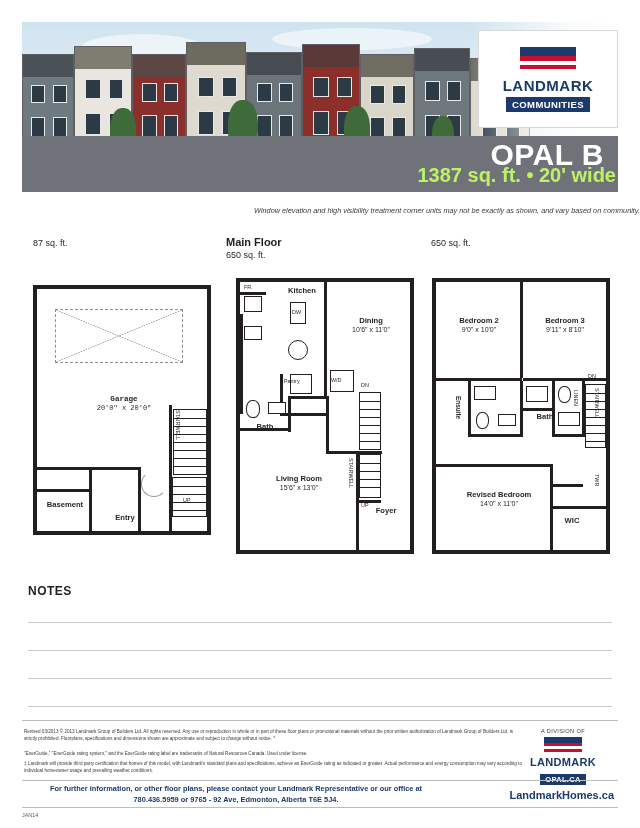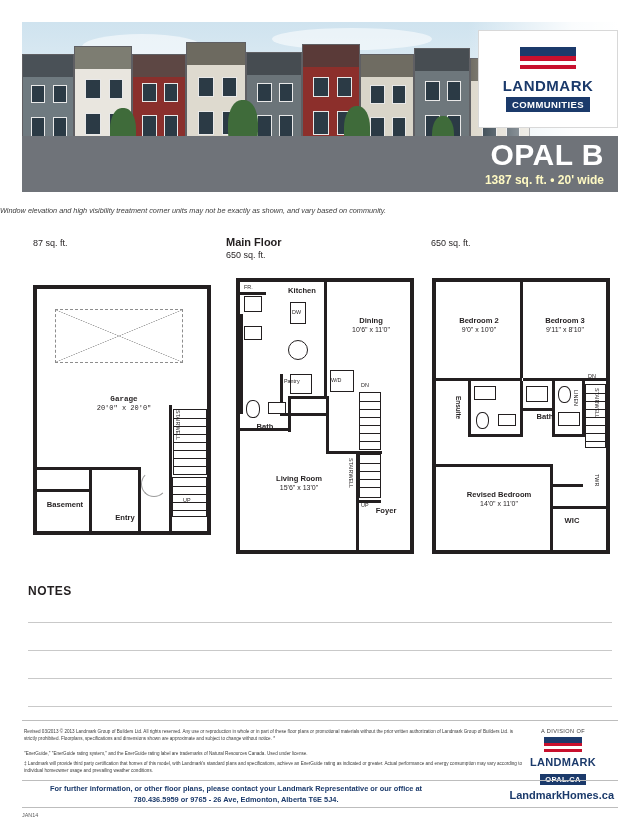--- a/index.html
+++ b/index.html
@@ -82,27 +82,27 @@
   
   .title-band {
     position: absolute; left: 22px; top: 136px; width: 596px; height: 56px;
     background: #6f7379;
   }
   .title-band .model {
     position: absolute; right: 14px; top: 2px;
     font-size: 30px; font-weight: bold; color: #fff; letter-spacing: .5px;
   }
   .title-band .specs {
-    position: absolute; right: 14px; bottom: 5px;
-    font-size: 12px; font-weight: bold; color: #fef9c3;
+    position: absolute; right: 2px; bottom: 5px;
+    font-size: 20px; font-weight: bold; color: #bef264;
   }
 
   .disclaimer {
     position: absolute; left: 0; top: 206px; width: 640px;
-    text-align: left; font-size: 7.3px; color: #3b3b3b;
+    text-align: right; font-size: 7.3px; color: #3b3b3b;
     font-style: italic;
   }
 
   
   .plan-col { position: absolute; top: 236px; }
   .plan-head { font-size: 11px; font-weight: bold; color: #231f20; }
   .plan-sub  { font-size: 9px; color: #231f20; margin-top: 2px; }
 
   .plan-canvas { position: absolute; }
   .wall {
@@ -523,15 +523,15 @@
     <div style="position:absolute;left:0;top:6px;width:100%;height:3px;background:#c8102e;"></div>
     <div style="position:absolute;left:0;top:9px;width:100%;height:3px;background:#fff;"></div>
     <div style="position:absolute;left:0;top:12px;width:100%;height:3px;background:#c8102e;"></div>
     <div style="position:absolute;left:0;top:15px;width:100%;height:2px;background:#fff;"></div>
   </div>
   <div class="name">LANDMARK</div>
   <div class="sub">OPAL.CA</div>
 </div>
 
 <div class="cta-band"></div>
-<div class="cta-text">For further information, or other floor plans, please contact your Landmark Representative or our office at 780.436.5959 or 9765 - 26 Ave, Edmonton, Alberta  T6E 5J4.</div>
+<div class="cta-text">For further information, or other floor plans, please contact your Landmark Representative or our office at 780.436.5959 or 9765 - 92 Ave, Edmonton, Alberta  T6E 5J4.</div>
 <div class="cta-url">LandmarkHomes.ca</div>
 <div class="datecode">JAN14</div>
 
 </body></html>

